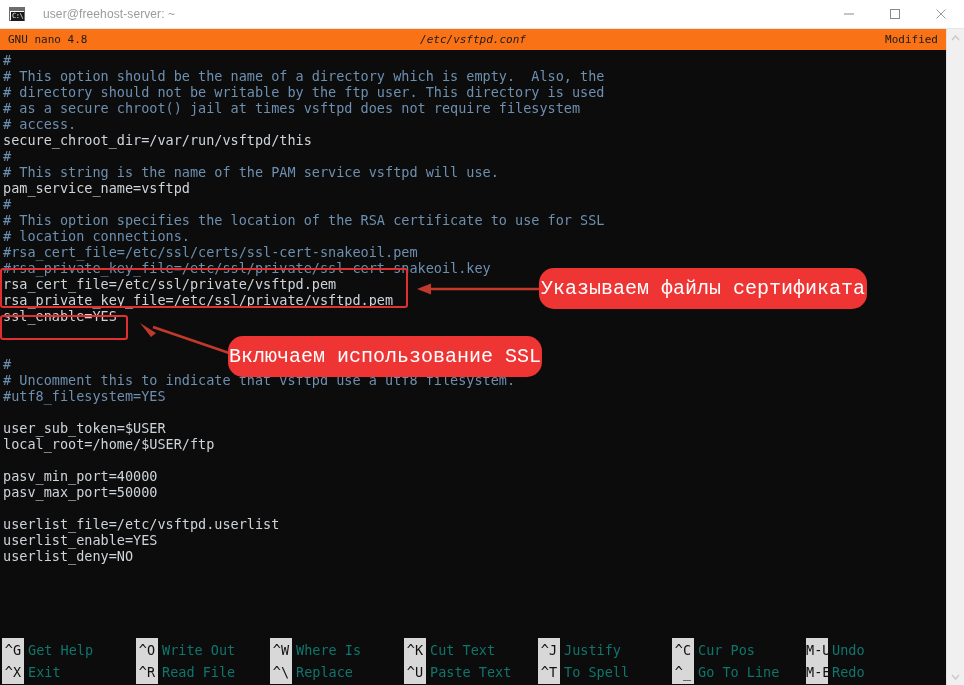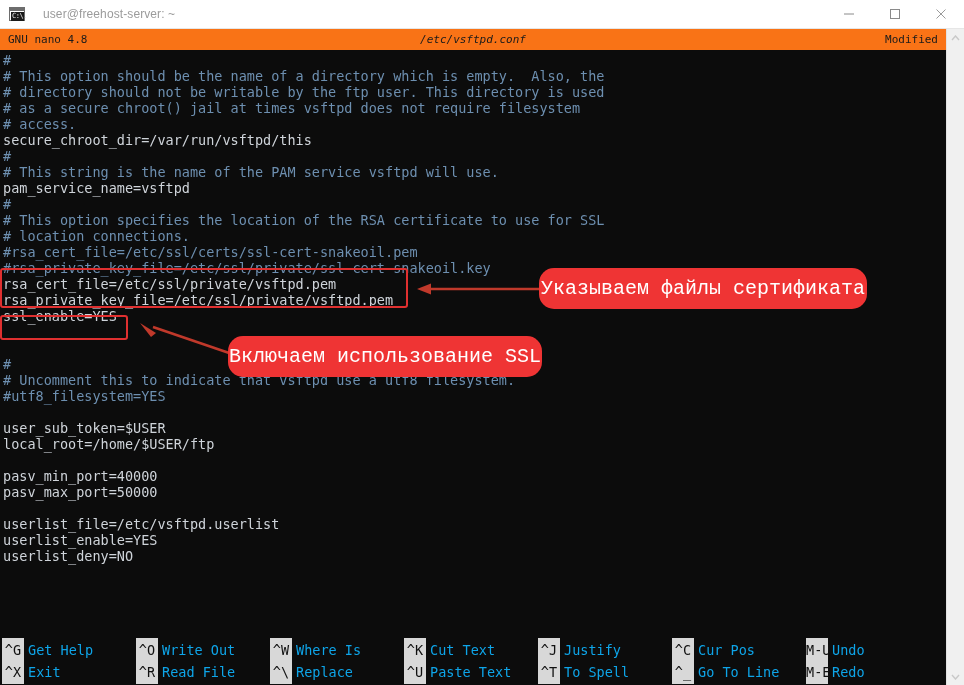--- a/index.html
+++ b/index.html
@@ -133,21 +133,21 @@
   .sc-row { white-space: nowrap; height: 22px; display: flex; align-items: center; }
   .sc-key {
     background: #d8d8d8;
     color: #101010;
     padding: 1px 0 1px 0;
     width: 22px;
     text-align: center;
     display: inline-block;
     margin-right: 4px;
   }
-  .sc-label { color: #0ea5e9; }
+  .sc-label { color: #0f766e; }
 
   
   .scrollbar {
     position: absolute;
     top: 29px; right: 0;
     width: 18px;
     height: 656px;
     background: #f0f0f0;
     border-left: 1px solid #e2e2e2;
   }

